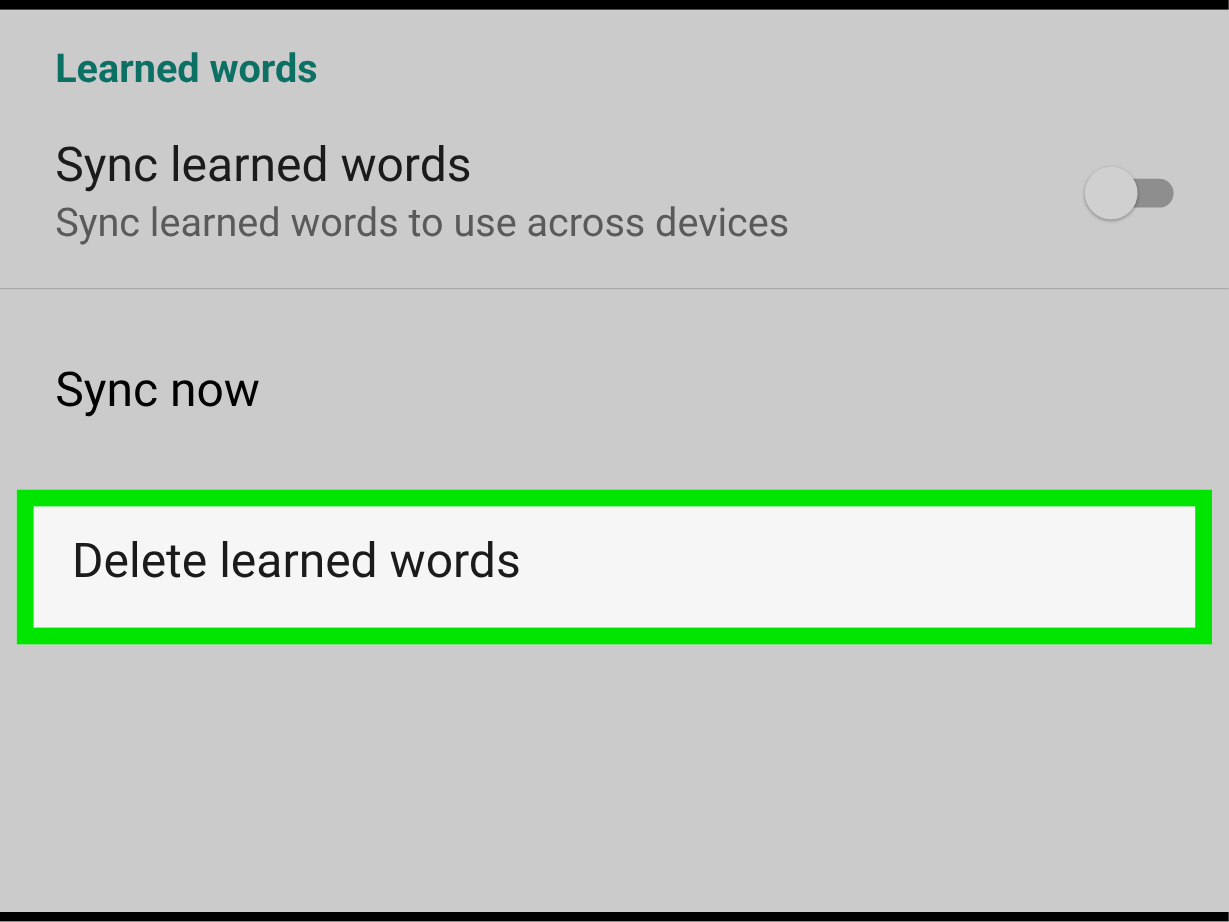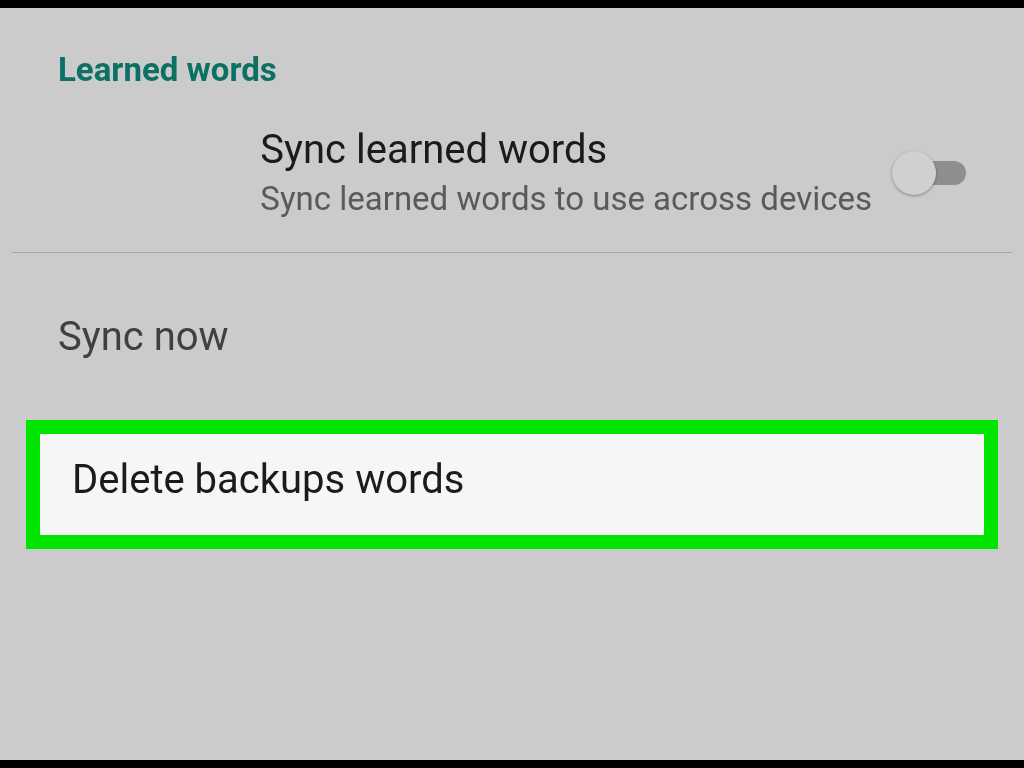--- a/index.html
+++ b/index.html
@@ -23,33 +23,33 @@
   }
   .bottombar {
     position: absolute;
     bottom: 0;
     left: 0;
     right: 0;
     height: 8px;
     background: #000;
   }
   .content {
-    padding: 12px;
+    padding: 0;
   }
   .section-header {
     padding: 30px 46px 10px 46px;
     color: #0d7065;
     font-weight: 700;
     font-size: 33px;
   }
   .setting-row {
     padding: 28px 46px 34px 46px;
     display: flex;
     align-items: center;
-    justify-content: flex-end;
+    justify-content: space-between;
   }
   .setting-texts {
     display: flex;
     flex-direction: column;
   }
   .setting-title {
     color: #1b1b1b;
     font-size: 40px;
     font-weight: 400;
     line-height: 1.15;
@@ -62,21 +62,21 @@
   }
   .divider {
     height: 1px;
     background: #a9a9a9;
     width: 100%;
   }
   .disabled-row {
     padding: 60px 46px 60px 46px;
   }
   .disabled-title {
-    color: #404040;
+    color: #000000;
     font-size: 40px;
     font-weight: 400;
   }
   
   .highlight-wrap {
     margin: 0 14px 0 14px;
     border: 14px solid #00e500;
     background: #f6f6f6;
     padding: 22px 32px 32px 32px;
   }
@@ -140,19 +140,19 @@
       </div>
     </div>
 
     <div class="divider"></div>
 
     <div class="disabled-row">
       <div class="disabled-title">Sync now</div>
     </div>
 
     <div class="highlight-wrap">
-      <div class="highlight-title">Delete backups words</div>
+      <div class="highlight-title">Delete learned words</div>
     </div>
 
   </div>
 
   <div class="bottombar"></div>
 </div>
 
 </body></html>

